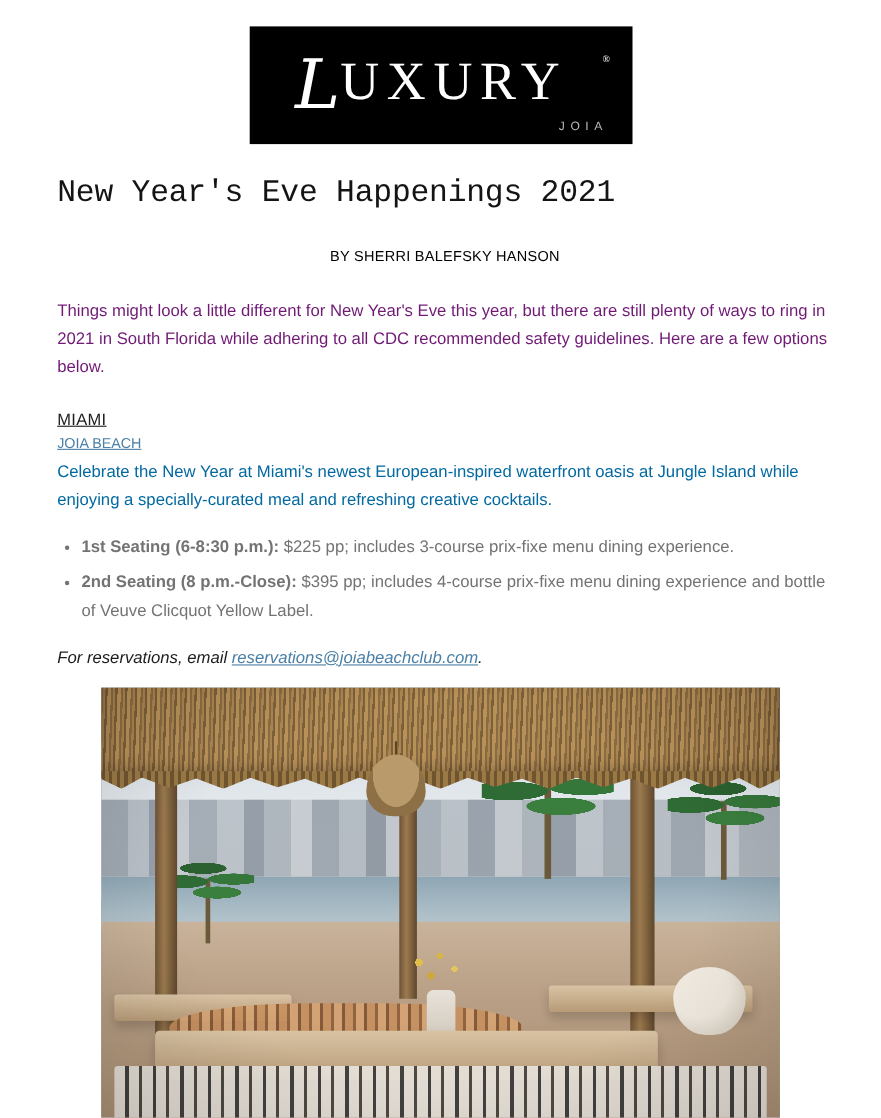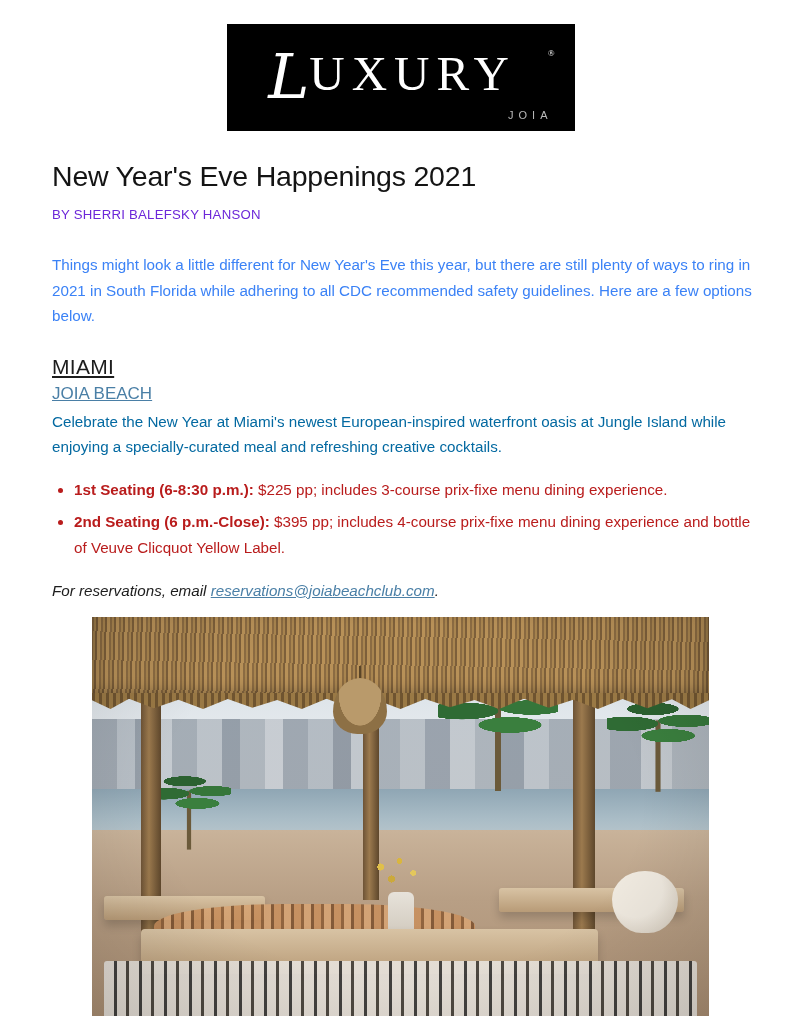--- a/index.html
+++ b/index.html
@@ -72,71 +72,72 @@
     font-size: 11px;
     letter-spacing: 5px;
     color: #b9b9b9;
   }
 
   
   .article {
     padding: 0 44px 0 52px;
   }
   h1.title {
-    font-family: Liberation Sans, sans-serif;
+    font-family: Liberation Mono, monospace;
     font-weight: 400;
     font-size: 28.5px;
     line-height: 1.2;
     margin: 28px 0 0 0;
     color: #141414;
     letter-spacing: -0.2px;
   }
   .byline {
-    margin-top: 14px;
+    margin-top: 32px;
     font-size: 13.2px;
     letter-spacing: 0.25px;
-    color: #6d28d9;
+    color: #000000;
+    text-align: center;
   }
   p.intro {
     margin: 30px 0 0 0;
     font-size: 15.2px;
     line-height: 1.68;
-    color: #3b82f6;
+    color: #701a75;
     max-width: 706px;
   }
   .city {
     margin-top: 26px;
-    font-size: 21px;
+    font-size: 15px;
     letter-spacing: 0.3px;
     text-decoration: underline;
     color: #1d1d1d;
   }
   .venue {
     margin-top: 5px;
-    font-size: 17px;
+    font-size: 13px;
     color: #4a7fa6;
     display: inline-block;
     text-align: right;
   }
   p.venue-desc {
     margin: 5px 0 0 0;
     font-size: 15.2px;
     line-height: 1.66;
     color: #0369a1;
     max-width: 710px;
   }
   ul.seatings {
     margin: 18px 0 0 0;
     padding-left: 22px;
     max-width: 712px;
   }
   ul.seatings li {
     font-size: 15.2px;
     line-height: 1.66;
-    color: #b91c1c;
+    color: #737373;
     margin-bottom: 7px;
   }
   ul.seatings li b {
     font-weight: 700;
   }
   p.reservations {
     margin: 22px 0 12px 0;
     font-size: 15.2px;
     font-style: italic;
     color: #1d1d1d;
@@ -329,21 +330,21 @@
 
     <a class="venue" href="#">JOIA BEACH</a>
 
     <p class="venue-desc">Celebrate the New Year at Miami's newest European-inspired waterfront oasis at Jungle Island while enjoying a specially-curated meal and refreshing creative cocktails.</p>
 
     <ul class="seatings">
       <li>
         <b>1st Seating (6-8:30 p.m.):</b><span> $225 pp; includes 3-course prix-fixe menu dining experience.</span>
       </li>
       <li>
-        <b>2nd Seating (6 p.m.-Close):</b><span> $395 pp; includes 4-course prix-fixe menu dining experience and bottle of Veuve Clicquot Yellow Label.</span>
+        <b>2nd Seating (8 p.m.-Close):</b><span> $395 pp; includes 4-course prix-fixe menu dining experience and bottle of Veuve Clicquot Yellow Label.</span>
       </li>
     </ul>
 
     <p class="reservations">
       <span>For reservations, email </span><a href="#">reservations@joiabeachclub.com</a><span>.</span>
     </p>
 
   </div>
 
   <div class="photo-wrap">

